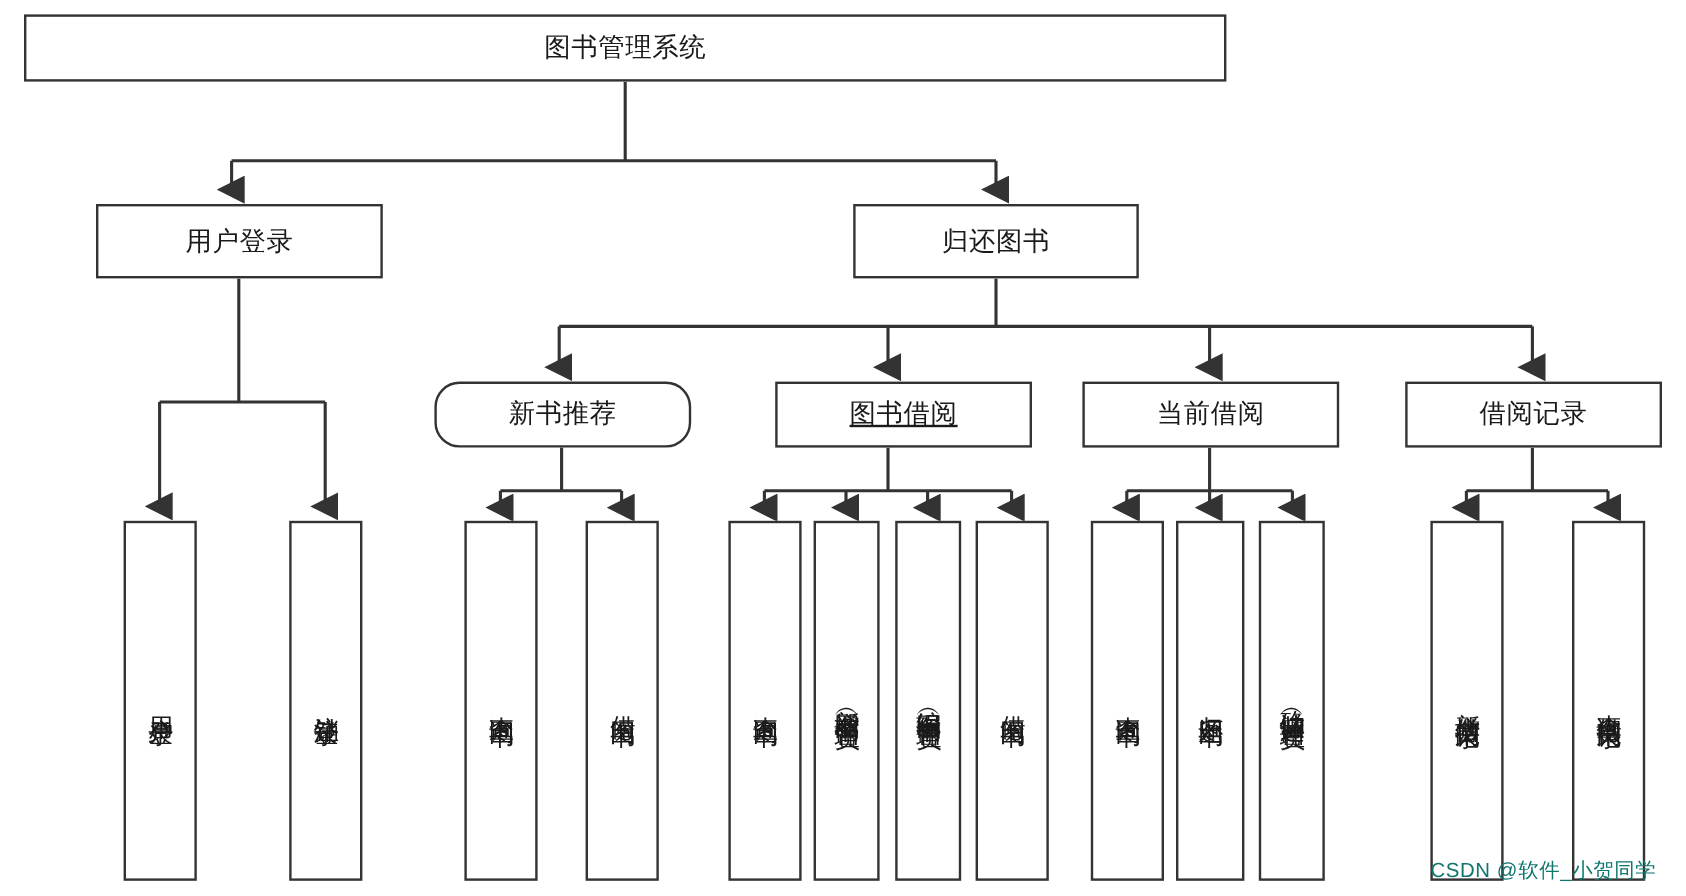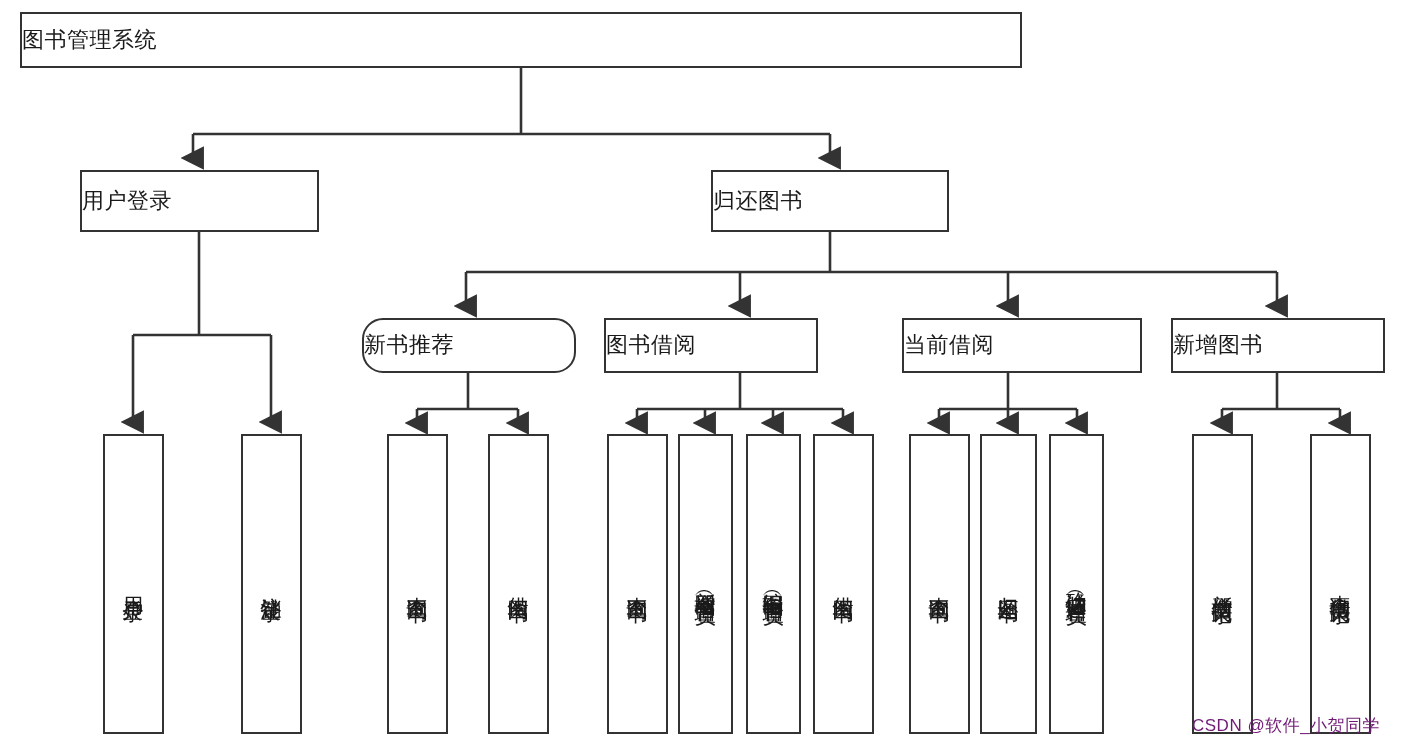--- a/index.html
+++ b/index.html
@@ -25,20 +25,21 @@
     height: 747px;
     pointer-events: none;
   }
   .node {
     position: absolute;
     box-sizing: border-box;
     border: 2px solid #333333;
     background: #ffffff;
     display: flex;
     align-items: center;
+    justify-content: center;
     color: #1a1a1a;
   }
   .node .label {
     display: block;
     text-align: center;
     line-height: 1.12;
     white-space: nowrap;
   }
   
   .node.horiz .label {
@@ -52,21 +53,21 @@
   }
   .node.vert .label {
     writing-mode: vertical-rl;
     text-orientation: upright;
     font-size: 21px;
     letter-spacing: 2px;
     line-height: 1;
   }
   .watermark {
     position: absolute;
-    color: #701a75;
+    color: #0f766e;
     font-size: 17px;
     white-space: nowrap;
     letter-spacing: 0.5px;
   }
 </style>
 </head>
 <body>
 
 <div id="canvas">
 
@@ -127,28 +128,28 @@
   <div class="node horiz" style="left:80px; top:170px; width:239px; height:62px;">
     <span class="label">用户登录</span>
   </div>
   <div class="node horiz" style="left:711px; top:170px; width:238px; height:62px;">
     <span class="label">归还图书</span>
   </div>
 
   <div class="node horiz" style="left:362px; top:318px; width:214px; height:55px;border-radius:21px;">
     <span class="label">新书推荐</span>
   </div>
-  <div class="node horiz" style="left:604px; top:318px; width:214px; height:55px;">
+  <div class="node horiz" style="left:646px; top:318px; width:214px; height:55px;text-decoration:underline;">
     <span class="label">图书借阅</span>
   </div>
-  <div class="node horiz" style="left:902px; top:318px; width:240px; height:55px;">
+  <div class="node horiz" style="left:902px; top:318px; width:214px; height:55px;">
     <span class="label">当前借阅</span>
   </div>
   <div class="node horiz" style="left:1171px; top:318px; width:214px; height:55px;">
-    <span class="label">新增图书</span>
+    <span class="label">借阅记录</span>
   </div>
 
   <div class="node vert" style="left:103px; top:434px; width:61px; height:300px;">
     <span class="label">用户登录</span>
   </div>
   <div class="node vert" style="left:241px; top:434px; width:61px; height:300px;">
     <span class="label">注销登录</span>
   </div>
 
   <div class="node vert" style="left:387px; top:434px; width:61px; height:300px;">

